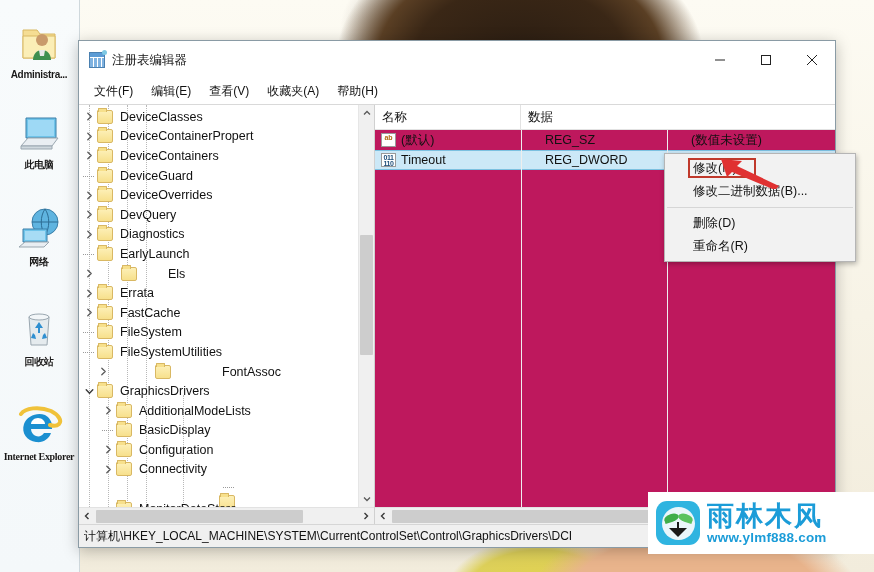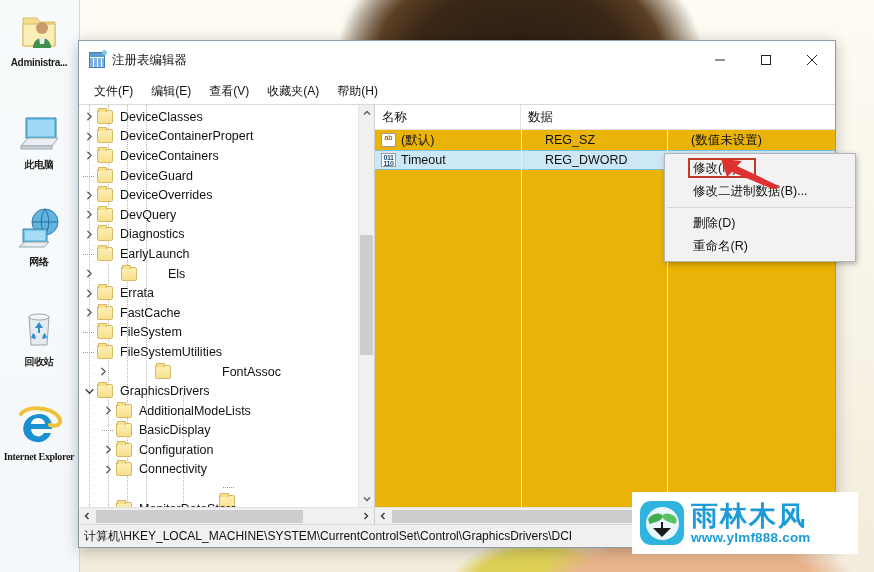--- a/index.html
+++ b/index.html
@@ -161,21 +161,21 @@
   .tnode.sel .lbl { background: #e0e0e0; }
   .vline {
     position: absolute; top: 0; bottom: 0;
     border-left: 1px dotted #b8b8b8;
   }
 
   
   .list-pane {
     flex: 1 1 auto;
     display: flex; flex-direction: column;
-    background: #eab308;
+    background: #be185d;
     min-height: 0;
   }
   .lhead {
     display: flex;
     height: 25px;
     background: #fff;
     border-bottom: 1px solid #e2e2e2;
     font-size: 12.5px; color: #111;
     flex: 0 0 auto;
   }
@@ -275,21 +275,21 @@
   .ctx-hl {
     position: absolute; left: 23px; top: 4px;
     width: 68px; height: 20px;
     border: 2px solid #c0392b;
     pointer-events: none;
   }
   #arrow { position: absolute; left: 715px; top: 155px; z-index: 31; pointer-events: none; }
 
   
   #watermark {
-    position: absolute; left: 632px; top: 492px;
+    position: absolute; left: 648px; top: 492px;
     width: 226px; height: 62px;
     background: #ffffff;
     display: flex; align-items: center;
     padding-left: 8px;
     z-index: 25;
   }
   .wm-badge {
     width: 44px; height: 44px; border-radius: 11px;
     background: #2fb4e0;
     display: flex; align-items: center; justify-content: center;
@@ -321,21 +321,21 @@
     font-family: "Liberation Sans", sans-serif;
   }
 </style>
 </head>
 <body>
 
 <div id="desktop">
   <div class="wallpaper"></div>
   <div class="wall-left"></div>
 
-  <div class="desk-icon" style="left:0px;top:6px;">
+  <div class="desk-icon" style="left:0px;top:18px;">
     <span class="glyph">
       <svg width="48" height="48" viewBox="0 0 48 48">
         <path d="M8 12h14l3 4h15v24H8z" fill="#f5dd93" stroke="#d9b863"></path>
         <path d="M8 18h32v22H8z" fill="#fbeeb6" stroke="#d9b863"></path>
         <circle cx="27" cy="22" r="6" fill="#c99a6a"></circle>
         <path d="M18 42c0-6 4-10 9-10s9 4 9 10z" fill="#3f8f4f"></path>
         <path d="M24 32h6l-1 6h-4z" fill="#e8e8e8"></path>
       </svg>
     </span>
     <span class="lbl">Administra...</span>

